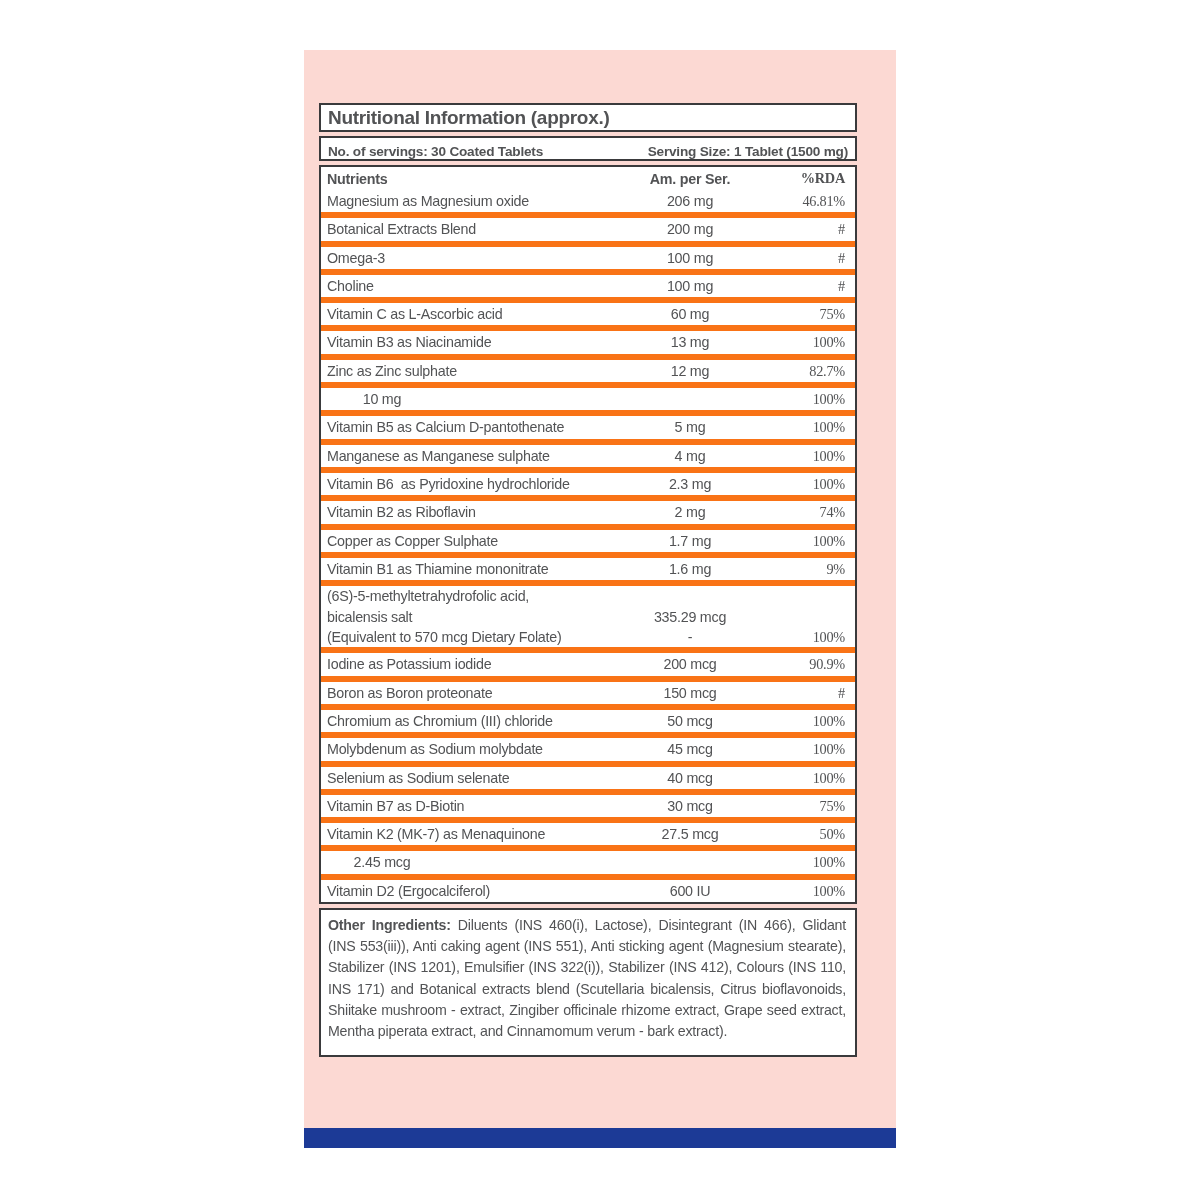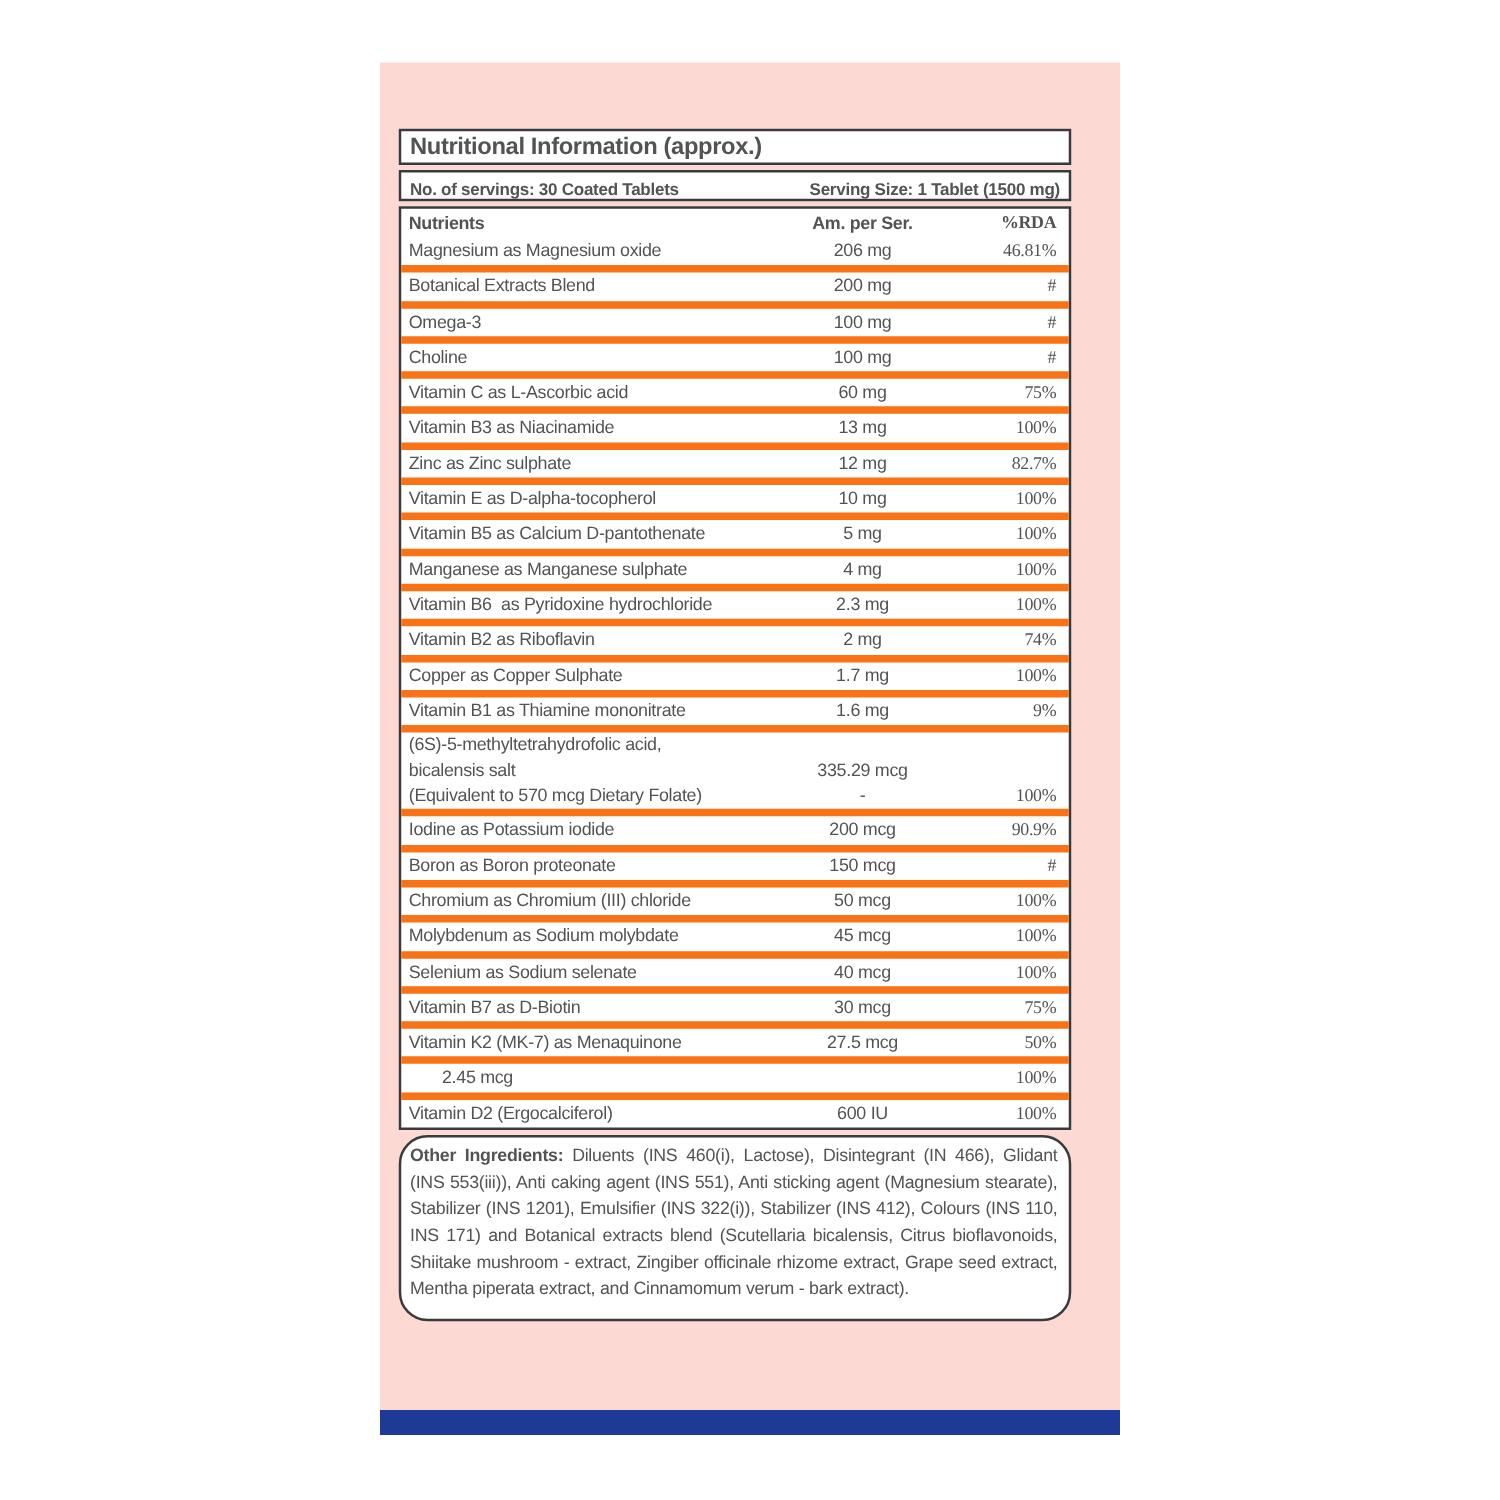--- a/index.html
+++ b/index.html
@@ -47,21 +47,21 @@
   }
   .t-row + .t-row{border-top:6px solid #f97316;}
   .t-row.header{font-weight:bold;min-height:23px;}
   .cell{box-sizing:border-box;}
   .cell-name{width:308px;padding-left:6px;text-align:left;white-space:pre-wrap;}
   .cell-amount{width:122px;text-align:center;}
   .cell-rda{flex:1;text-align:right;padding-right:10px;font-family:Liberation Serif, serif;}
   .cell .line{min-height:20.4px;line-height:20.4px;}
   .notes-box{
     padding:5px 9px 8px 7px;font-size:14.2px;line-height:21.2px;
-    text-align:justify;letter-spacing:-0.2px;border-radius:23px;
+    text-align:justify;letter-spacing:-0.2px;
   }
   .notes-box p{margin:0;}
   .notes-box p.other-ingredients{margin-bottom:5px;}
   .bold{font-weight:bold;}
 </style>
 </head>
 <body>
 
 <div class="panel">
   <div class="label-wrap">
@@ -139,21 +139,20 @@
           <div class="t-row">
             <div class="cell cell-name"><div class="line">Zinc as Zinc sulphate</div></div>
             <div class="cell cell-amount">
               <div class="line">12 mg</div>
             </div>
             <div class="cell cell-rda">
               <div class="line">82.7%</div>
             </div>
           </div>
           <div class="t-row">
-            <div class="cell cell-name"><div class="line">Vitamin E as D-alpha-tocopherol</div></div>
             <div class="cell cell-amount">
               <div class="line">10 mg</div>
             </div>
             <div class="cell cell-rda">
               <div class="line">100%</div>
             </div>
           </div>
           <div class="t-row">
             <div class="cell cell-name"><div class="line">Vitamin B5 as Calcium D-pantothenate</div></div>
             <div class="cell cell-amount">

